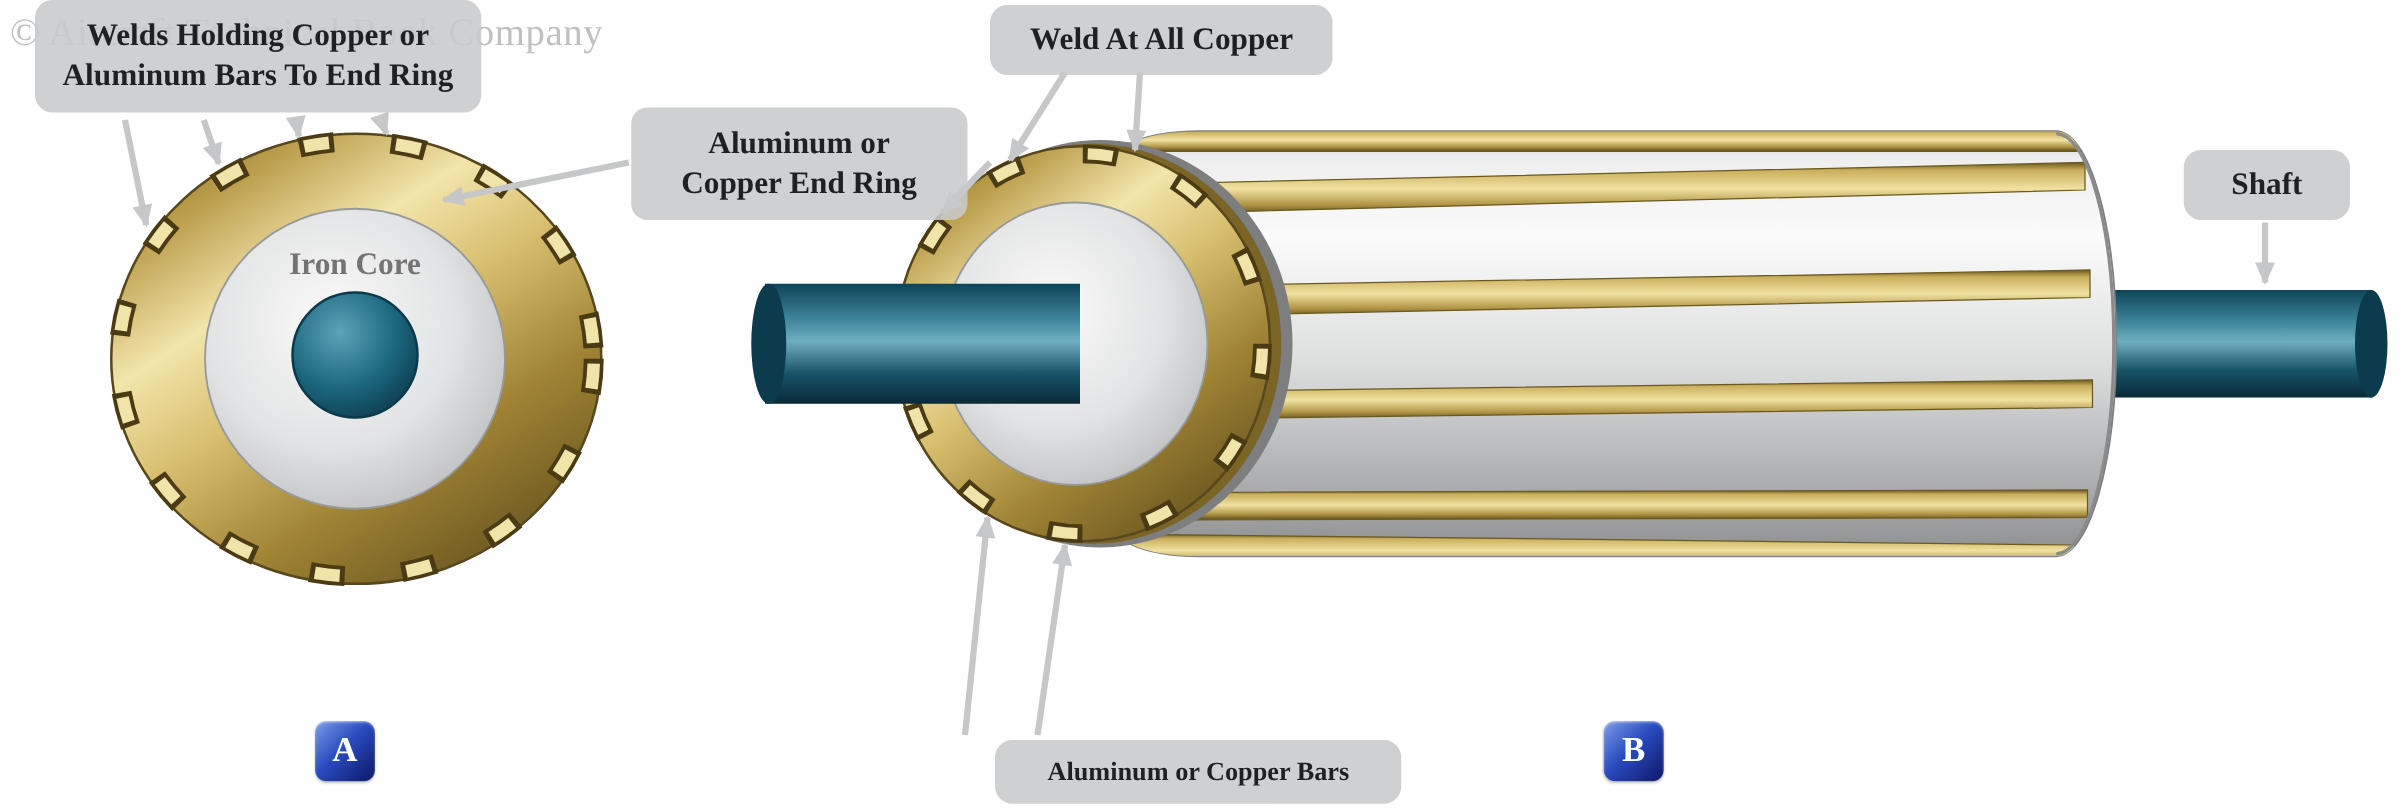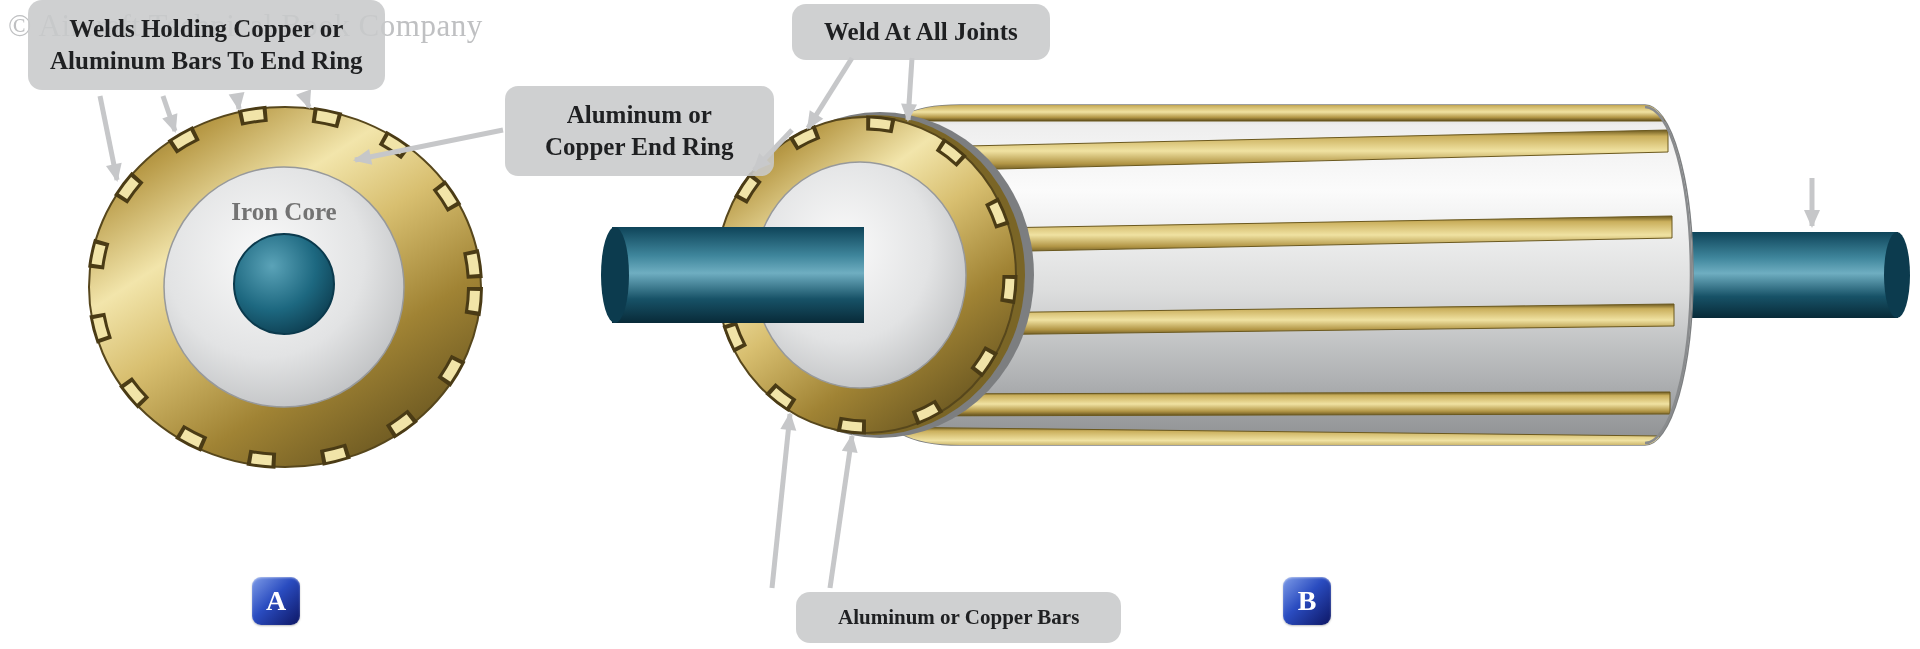--- a/index.html
+++ b/index.html
@@ -152,22 +152,23 @@
   </svg>
 
   <div class="watermark">© Aircraft Technical Book Company</div>
 
   <div class="callout callout-welds">Welds Holding Copper or
 Aluminum Bars To End Ring</div>
 
   <div class="callout callout-endring">Aluminum or
 Copper End Ring</div>
 
-  <div class="callout callout-weldjoints">Weld At All Joints</div>
+  <div class="callout callout-weldjoints">Weld At All Copper</div>
 
+  <div class="callout callout-shaft">Shaft</div>
 
   <div class="callout callout-bars">Aluminum or Copper Bars</div>
 
   <div class="iron-core-label">Iron Core</div>
 
   <div class="badge badge-a">A</div>
   <div class="badge badge-b">B</div>
 
 </div>
 

